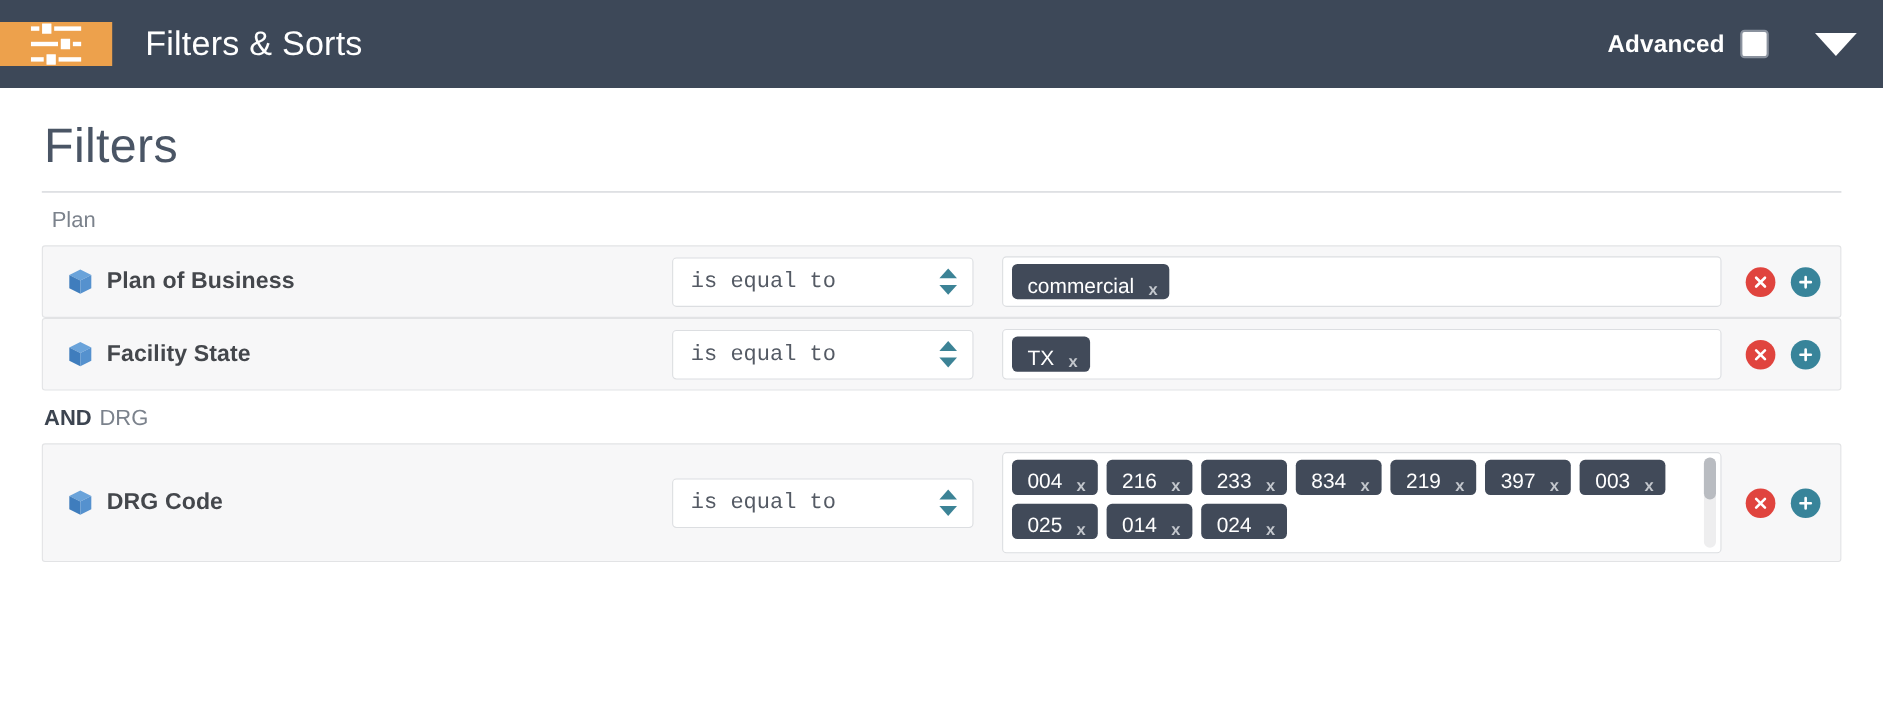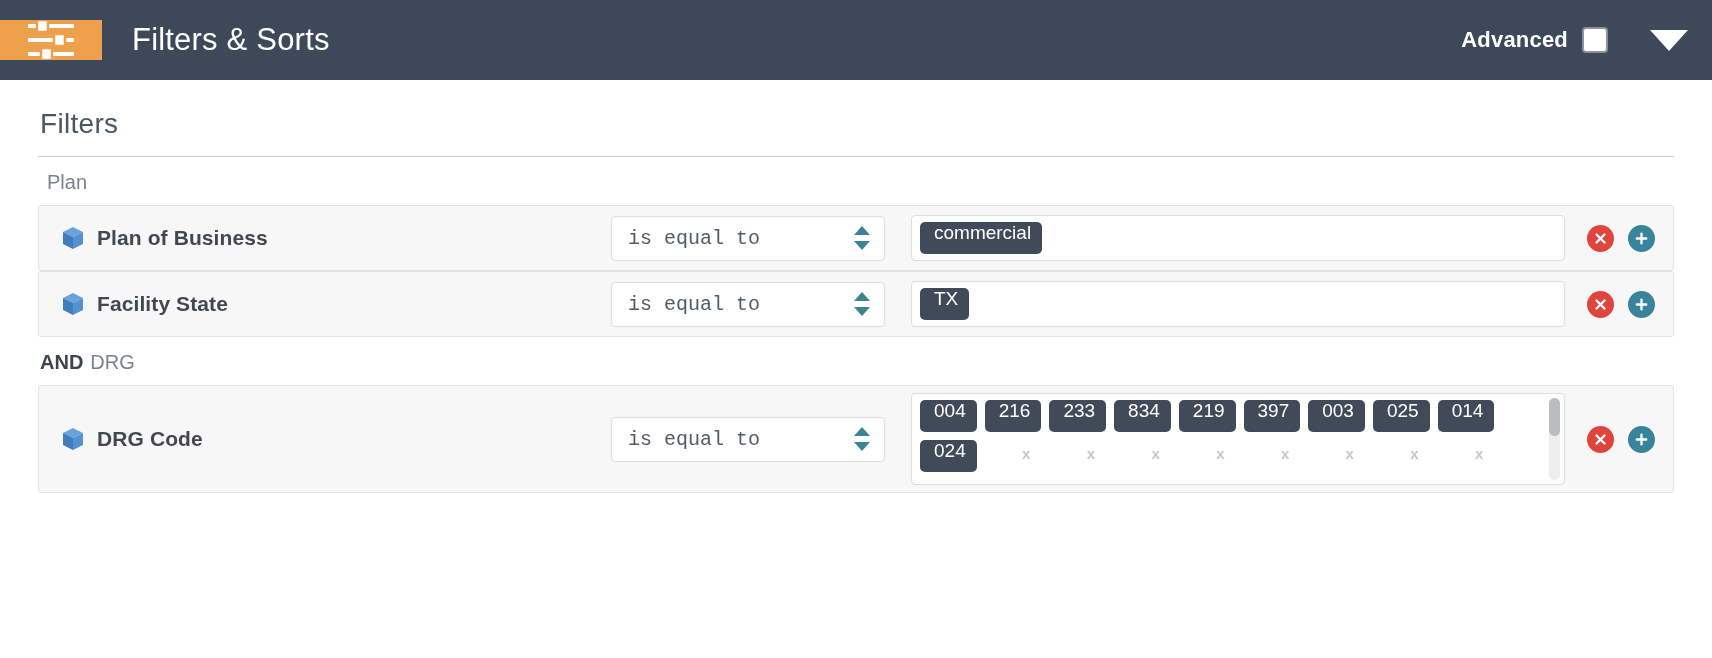--- a/index.html
+++ b/index.html
@@ -65,21 +65,21 @@
     border-left: 19px solid transparent;
     border-right: 19px solid transparent;
     border-top: 21px solid #ffffff;
     margin-right: 4px;
   }
 
   
   .body-wrap { padding: 0 38px; background: #ffffff; }
 
   .filters-heading {
-    font-size: 28px;
+    font-size: 44px;
     color: #4a5565;
     font-weight: 400;
     padding: 28px 0 16px 2px;
     letter-spacing: 0.3px;
   }
   .divider {
     height: 1px;
     background: #c9ccd1;
     width: 100%;
   }
@@ -170,23 +170,22 @@
   }
   .tag {
     background: #414a59;
     color: #ffffff;
     border-radius: 5px;
     height: 32px;
     display: inline-flex;
     align-items: flex-end;
     padding: 0 11px 0 14px;
     font-size: 19px;
-    gap: 23px;
+    gap: 13px;
     white-space: nowrap;
-    flex-direction: column;
   }
   .tag-x {
     font-size: 15px;
     color: #c3c7cd;
     font-weight: bold;
   }
   .scrollbar-track {
     position: absolute;
     right: 4px; top: 4px; bottom: 4px;
     width: 11px;

